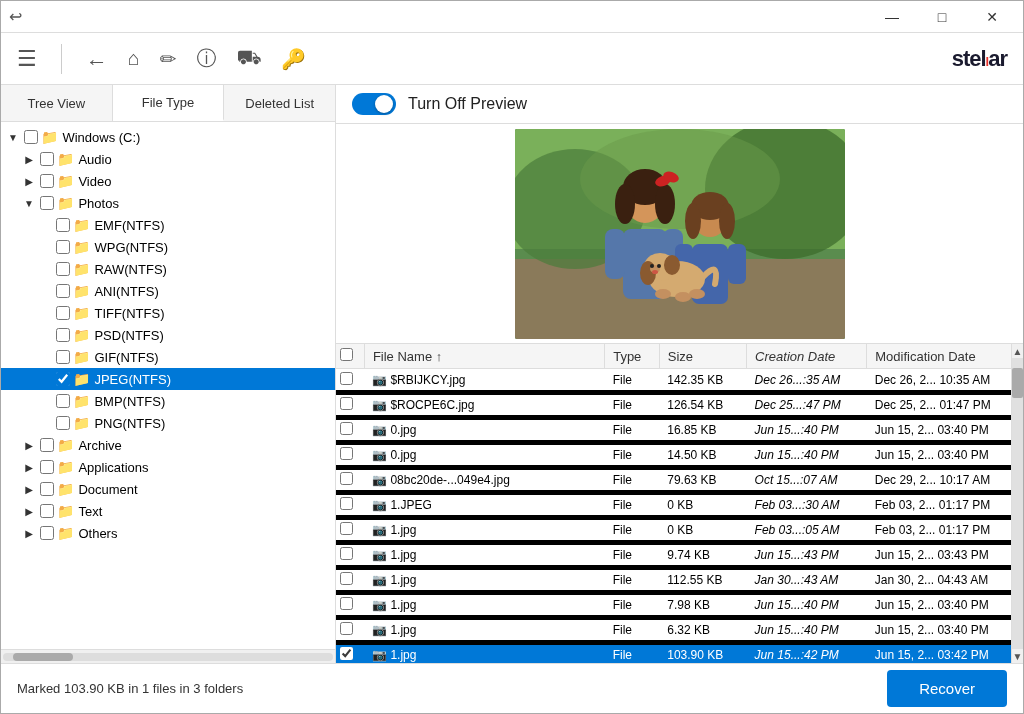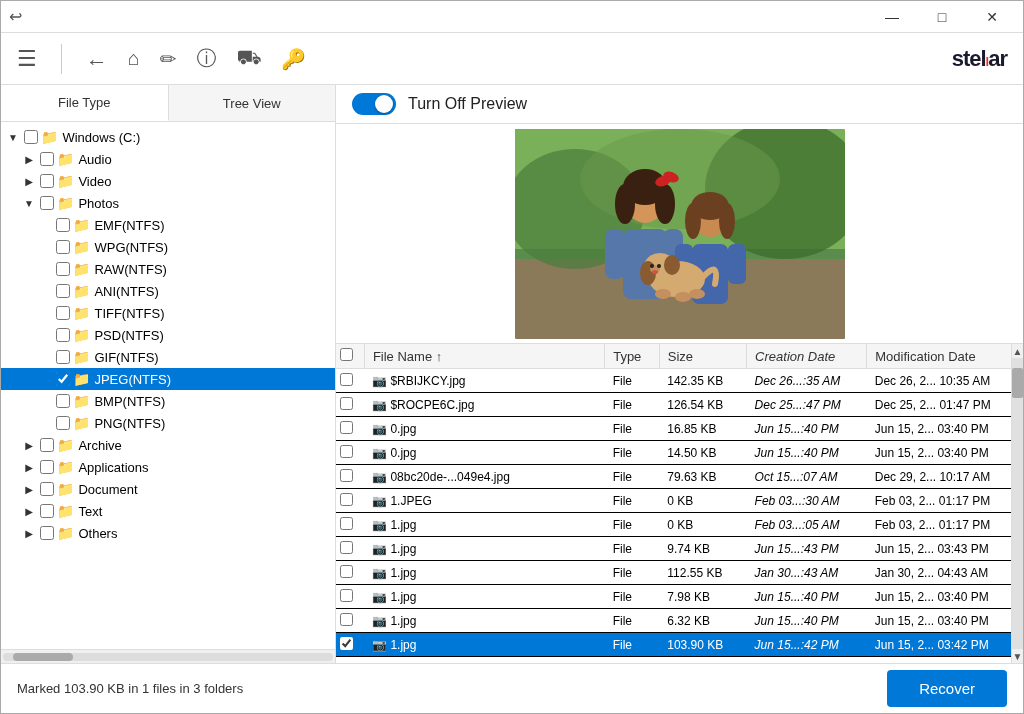--- a/index.html
+++ b/index.html
@@ -137,21 +137,21 @@
       font-weight: 500;
       color: #333;
       border-right: 1px solid #ddd;
       white-space: nowrap;
       font-size: 13px;
       cursor: pointer;
       user-select: none;
     }
     thead th:last-child { border-right: none; }
     .th-check { width: 26px; padding: 4px; }
-    tbody tr { border-bottom: 1px solid #000000; height: 24px; }
+    tbody tr { border-bottom: 5px solid #000000; height: 24px; }
     tbody tr.selected { background: #0078d7; color: #fff; }
     tbody td { padding: 2px 8px; white-space: nowrap; font-size: 12px; }
     .td-check { width: 26px; padding: 2px 4px; }
     .file-icon { display: inline-block; width: 14px; height: 14px; background: #2a7bbf; border-radius: 1px; font-size: 8px; color: #fff; text-align: center; line-height: 14px; margin-right: 4px; }
     .col-name { width: 220px; }
     .col-type { width: 50px; }
     .col-size { width: 80px; }
     .col-created { width: 110px; font-style: italic; }
     .col-modified { width: 130px; }
 
@@ -222,22 +222,23 @@
   <span class="toolbar-icon" style="font-size:20px;">🔑</span>
   <div style="margin-left:auto; display:flex; align-items:center;">
     <span style="font-size:22px; font-weight:700; color:#1a1a2e; letter-spacing:-1px;">stel<span style="color:#e8312a;">l</span>ar</span>
   </div>
 </div>
 
 <div class="main-area">
 
   <div class="sidebar">
     <div class="tabs">
+      <div class="tab">Tree View</div>
       <div class="tab active">File Type</div>
-      <div class="tab">Tree View</div>
+      <div class="tab">Deleted List</div>
     </div>
     <div class="tree" id="tree-container">
         <div class="tree-item indent-0">
           <span class="expand-btn">▼</span>
           <input type="checkbox" class="checkbox" style="">
           <span class="folder-icon">📁</span>
           <span class="item-label">Windows (C:)</span>
         </div>
         <div class="tree-item indent-1">
           <span class="expand-btn">▶</span>

